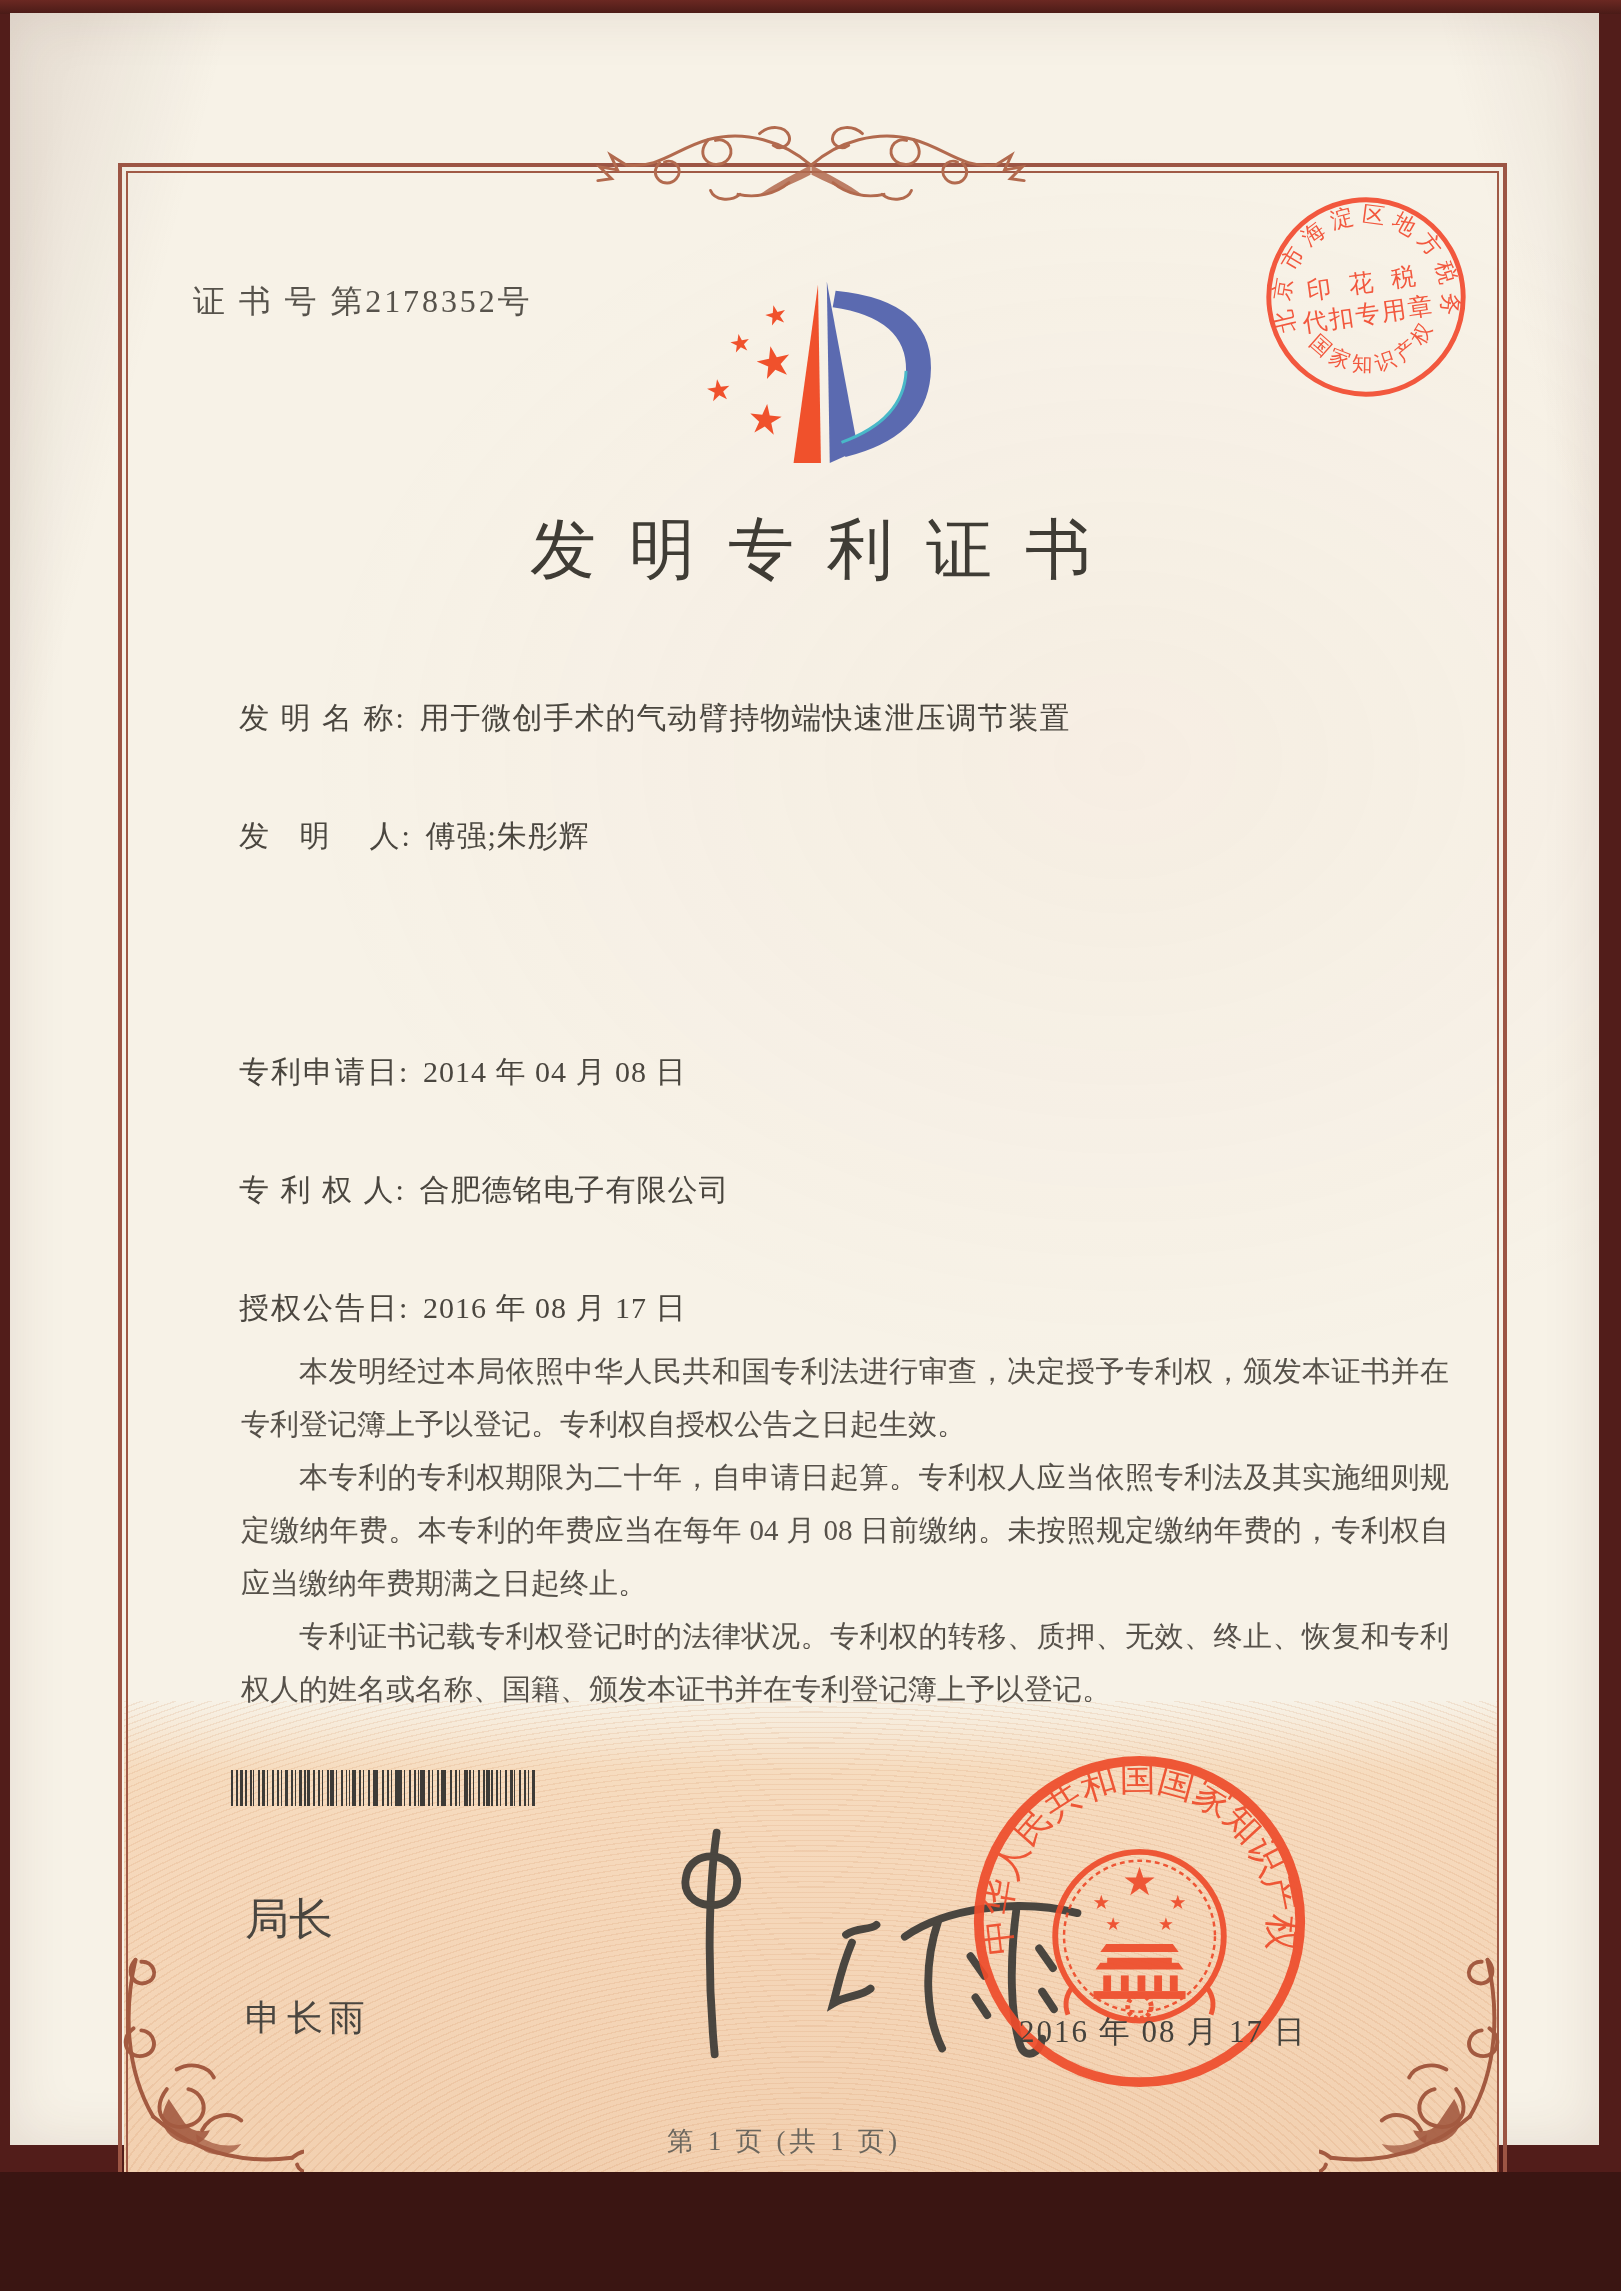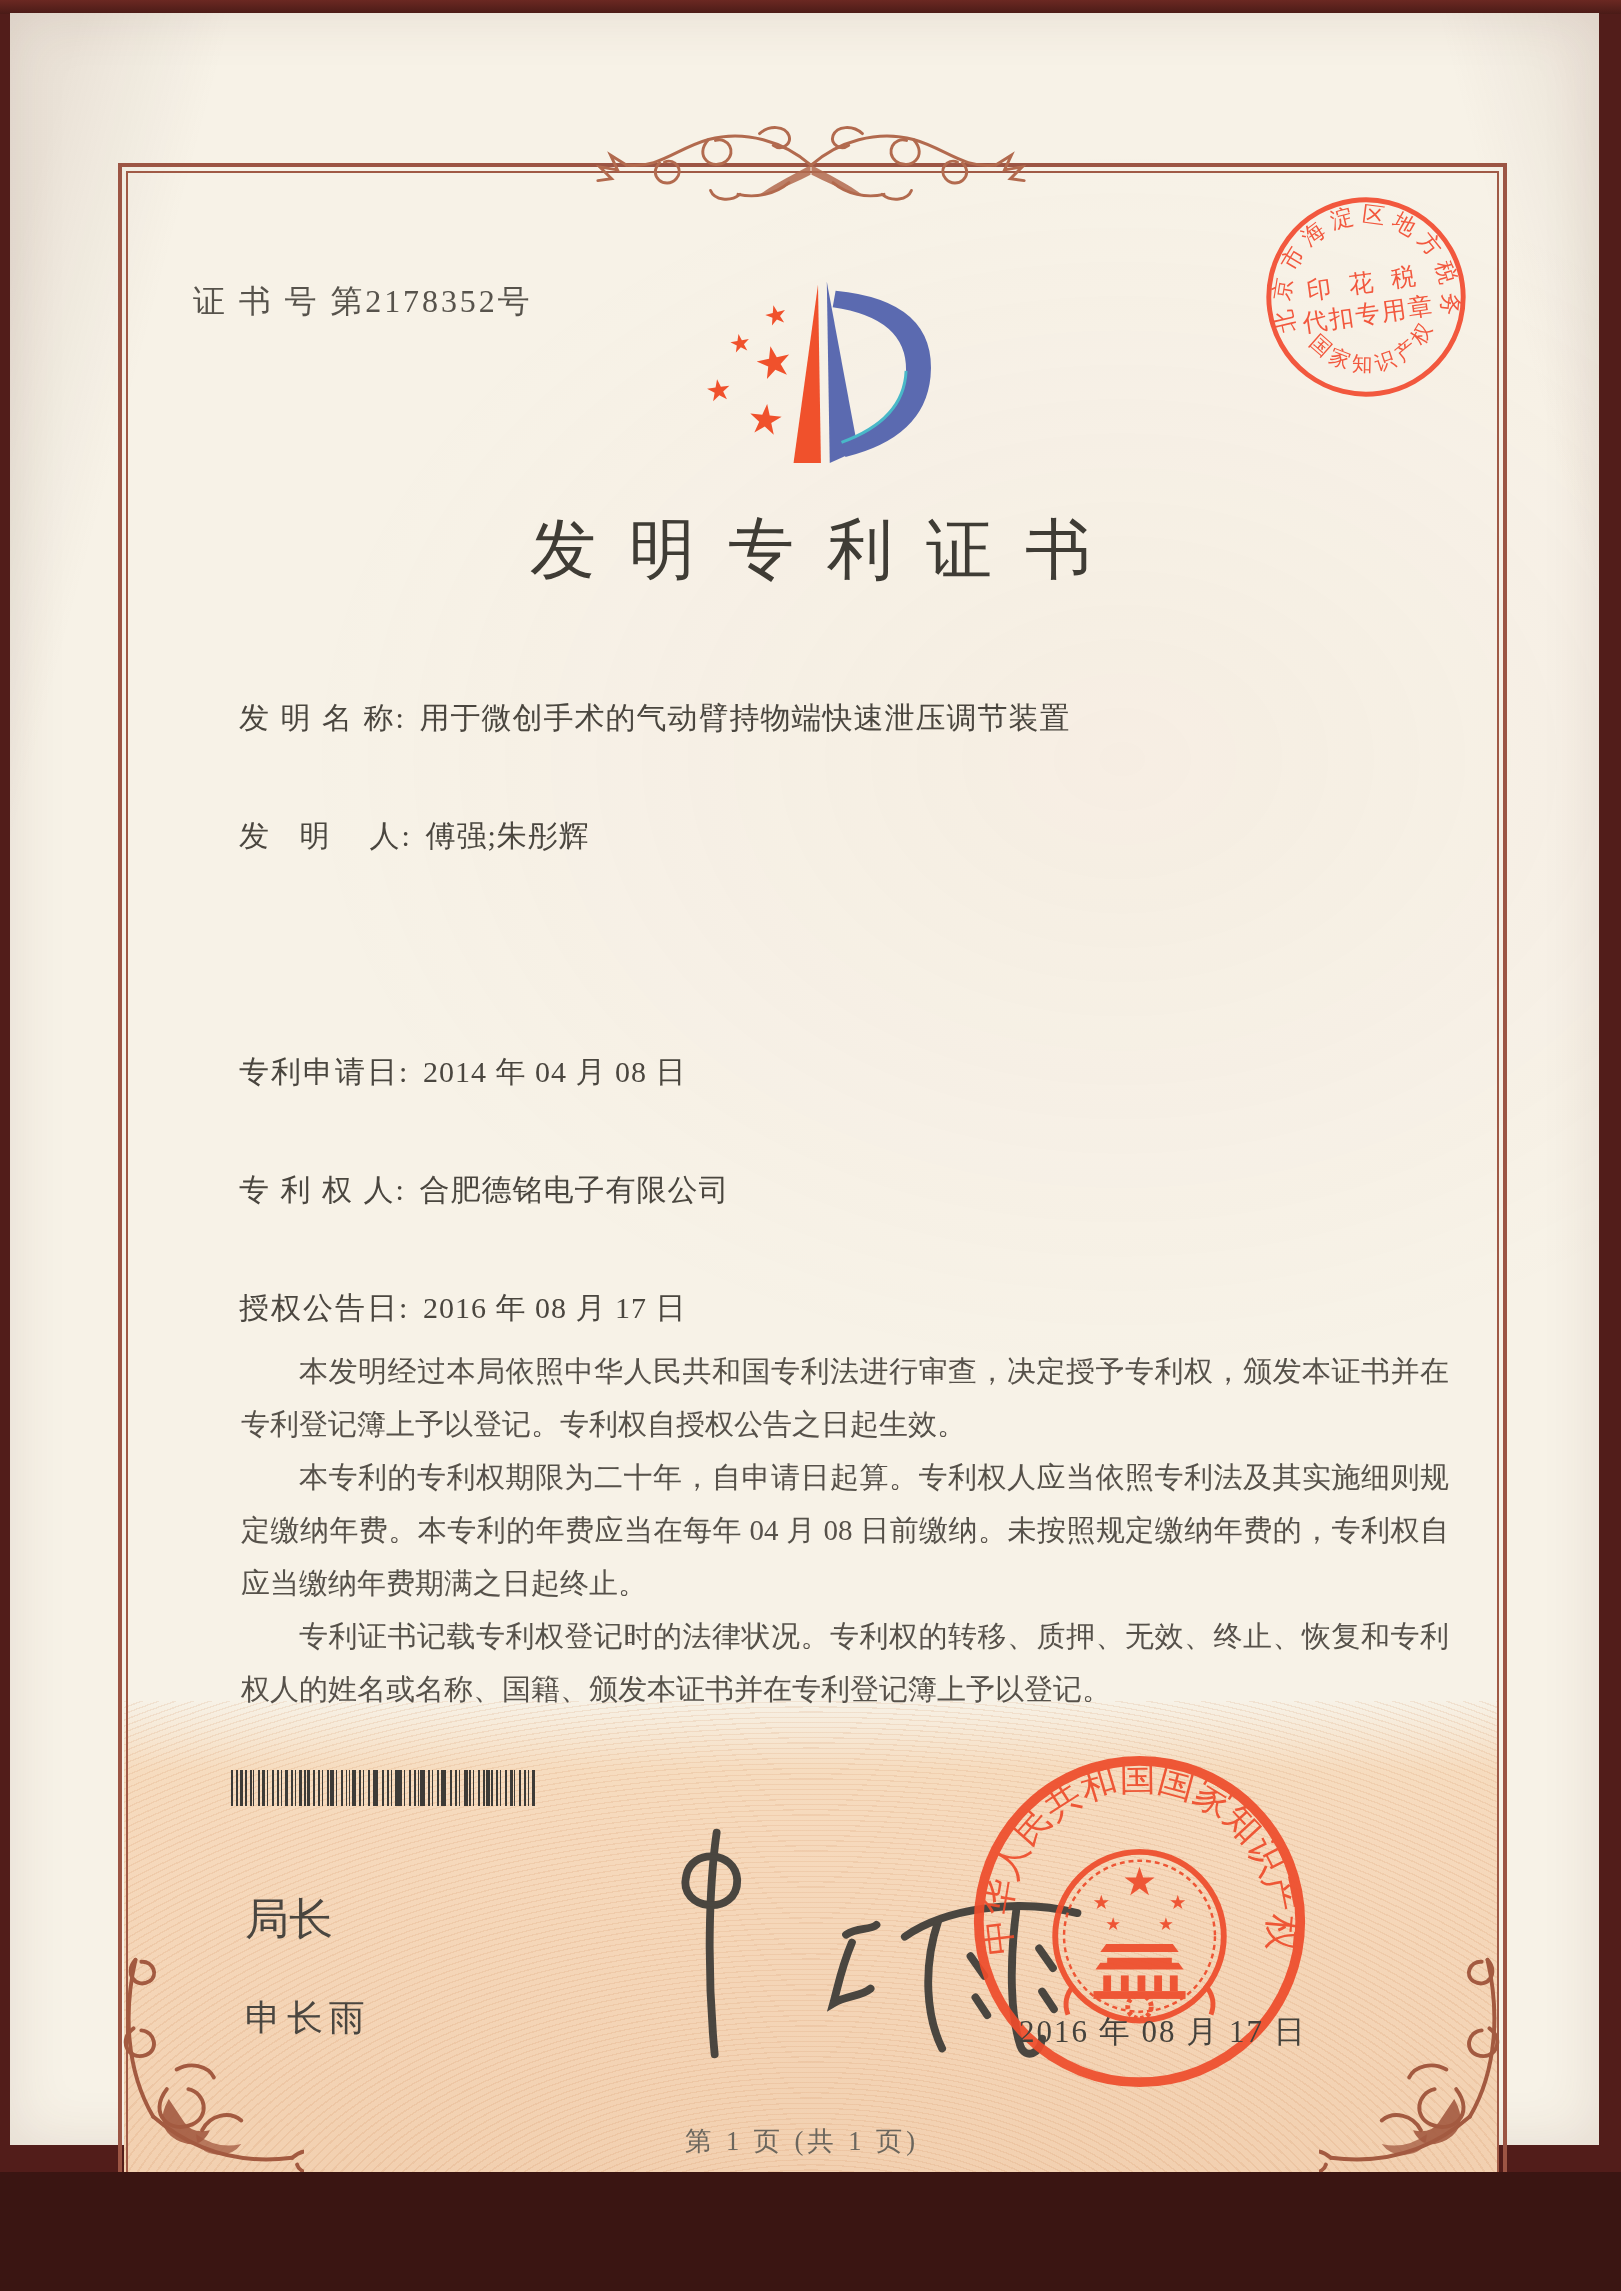--- a/index.html
+++ b/index.html
@@ -28,21 +28,21 @@
   .r0{top:698px}.r1{top:816px}.r2{top:934px}.r3{top:1052px}.r4{top:1170px}.r5{top:1288px}
   .body-text{position:absolute;left:233px;top:1345px;width:1208px;font-size:29px;line-height:53px;color:#56514a;text-align:justify;margin-left:8px;}
   .body-text p{margin:0;text-indent:2em;}
   .barcode{position:absolute;left:231px;top:1770px;width:306px;height:36px;
     background:
       repeating-linear-gradient(90deg,#3d3b37 0 2px,rgba(0,0,0,0) 2px 4.9px,#3d3b37 4.9px 6.9px,rgba(0,0,0,0) 6.9px 8.8px,#3d3b37 8.8px 9.8px,rgba(0,0,0,0) 9.8px 13.7px),
       repeating-linear-gradient(90deg,rgba(0,0,0,0) 0 8.8px,#3d3b37 8.8px 11.8px,rgba(0,0,0,0) 11.8px 22.5px);}
   .signer-title{position:absolute;left:245px;top:1882px;font-size:44px;color:#4a4640;font-family:"Liberation Sans","DejaVu Sans",sans-serif;margin-top:8px;}
   .signer-name{position:absolute;left:245px;top:1958px;font-size:36px;color:#4a4640;letter-spacing:5.9px;font-family:Liberation Serif, serif;margin-top:36px;}
   .issue-date{position:absolute;left:1019px;top:2011px;font-size:31px;color:#45423c;letter-spacing:2px;white-space:pre;z-index:6;}
-  .page-footer{position:absolute;left:0;top:2123px;width:1568px;text-align:center;font-size:26.5px;color:#6b665d;letter-spacing:3.9px;white-space:pre;padding-left:18px;}
+  .page-footer{position:absolute;left:0;top:2123px;width:1568px;text-align:center;font-size:26.5px;color:#6b665d;letter-spacing:3.9px;white-space:pre;}
   .abs{position:absolute;}
   svg{display:block;}
 </style>
 </head>
 <body>
 
 <div class="page">
   <div class="edge-top"></div>
   <div class="paper"></div>
   <div class="tint"></div>

